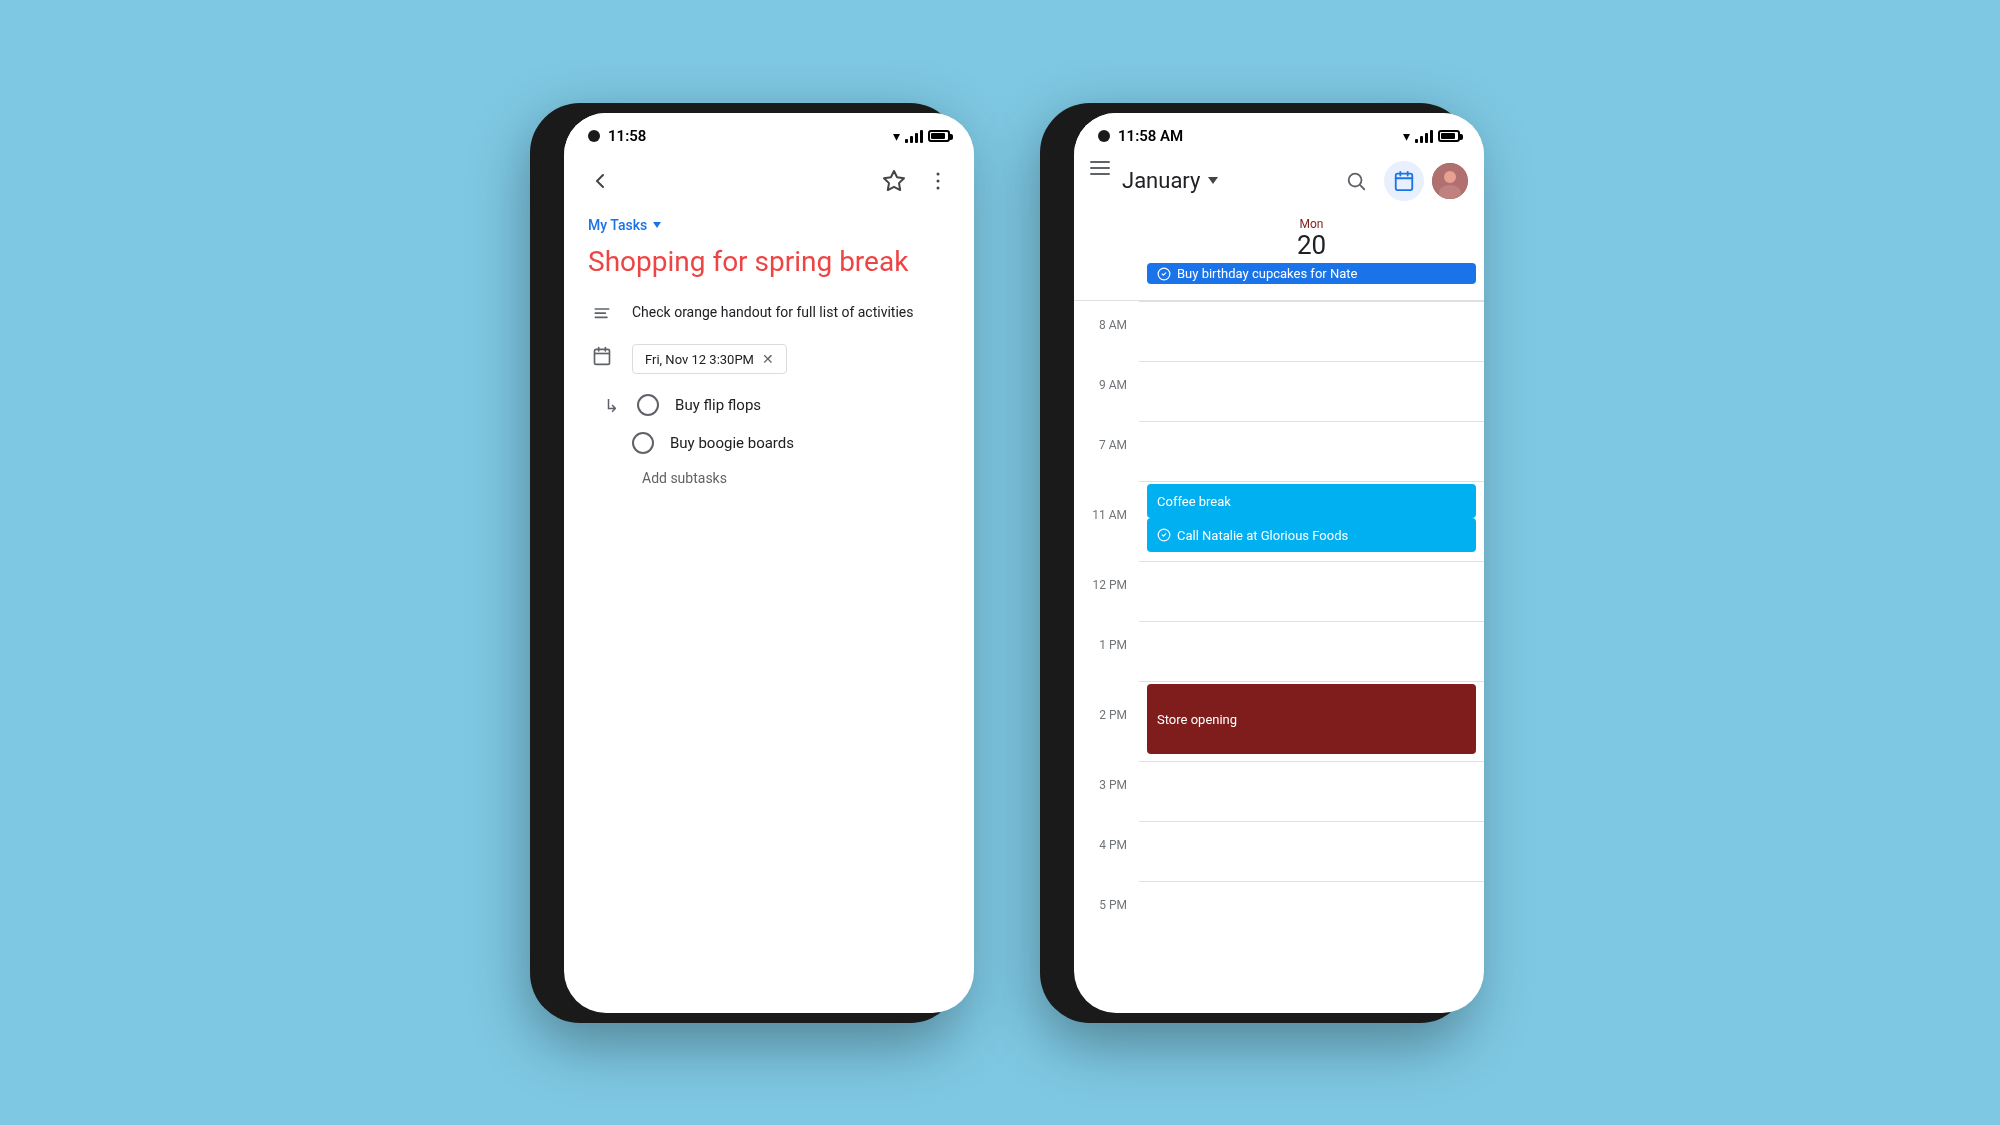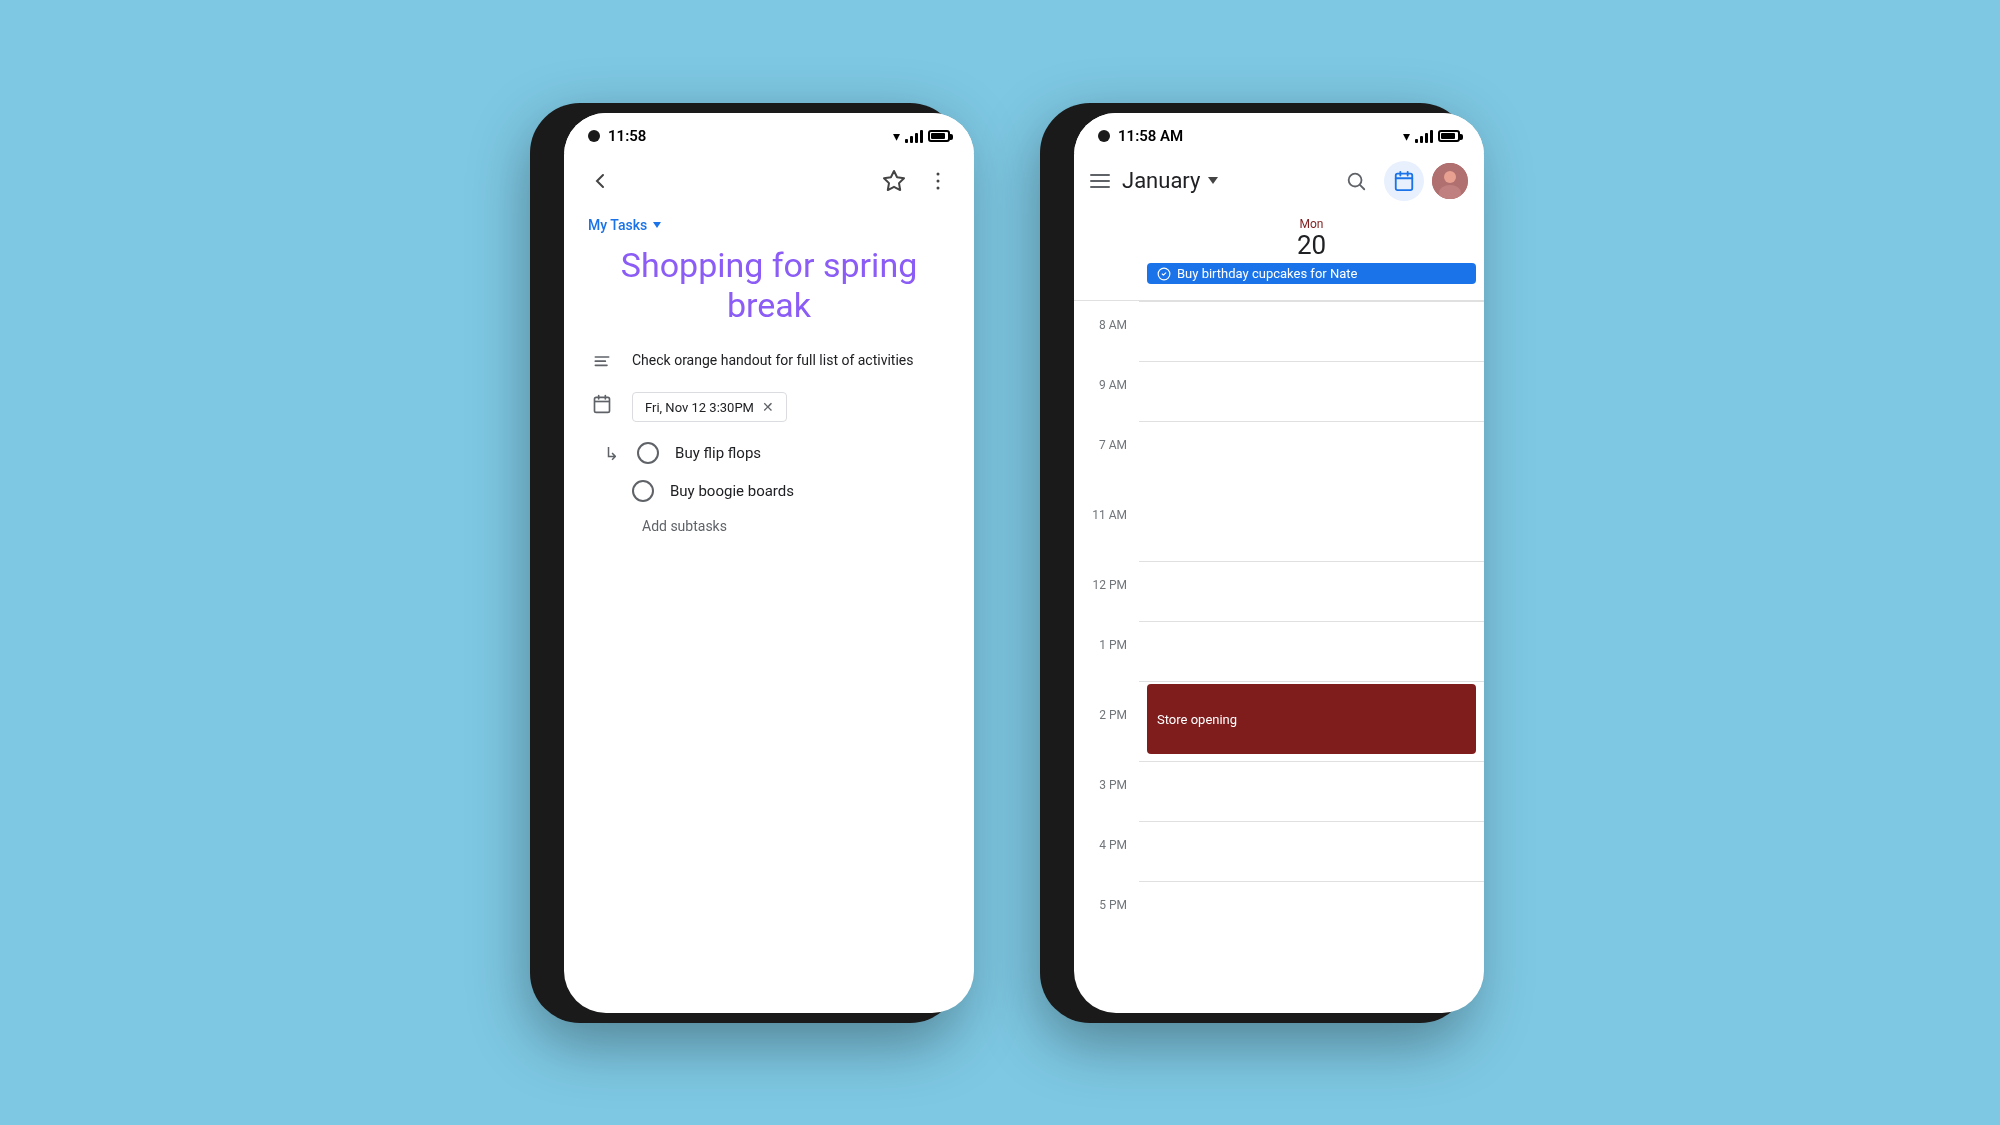--- a/index.html
+++ b/index.html
@@ -152,26 +152,25 @@
       font-size: 14px;
       font-weight: 500;
       display: flex;
       align-items: center;
       gap: 4px;
       margin-bottom: 12px;
       cursor: pointer;
     }
 
     .task-title {
-      font-size: 34px;
+      font-size: 28px;
       font-weight: 400;
-      color: #8b5cf6;
+      color: #ef4444;
       margin-bottom: 24px;
       line-height: 1.2;
-      text-align: center;
     }
 
     .task-row {
       display: flex;
       align-items: flex-start;
       gap: 16px;
       margin-bottom: 20px;
     }
 
     .task-icon-col {
@@ -230,21 +229,20 @@
 
     .add-subtasks {
       font-size: 14px;
       color: #5f6368;
       margin-left: 54px;
       cursor: pointer;
     }
 
     .cal-toolbar {
       display: flex;
-      align-items: center;
       gap: 12px;
       padding: 8px 16px 12px;
       flex-shrink: 0;
     }
 
     .cal-title {
       font-size: 22px;
       font-weight: 400;
       color: #202124;
       display: flex;
@@ -588,20 +586,32 @@
         <div class="time-line"></div>
       </div>
 
       <div class="time-row">
         <div class="time-label">7 AM</div>
         <div class="time-line"></div>
       </div>
 
       <div class="time-row" style="min-height:80px;">
         <div class="time-label">11 AM</div>
+        <div class="time-line" style="min-height:80px;position:relative;">
+          <div class="cal-event" style="top:2px;height:34px;background:#00b0f0;">
+            <span>Coffee break</span>
+          </div>
+          <div class="cal-event" style="top:36px;height:34px;background:#00b0f0;">
+            <svg width="14" height="14" viewBox="0 0 24 24" fill="white">
+              <circle cx="12" cy="12" r="10" fill="none" stroke="white" stroke-width="2"></circle>
+              <polyline points="9 12 11 14 15 10" stroke="white" stroke-width="2" fill="none" stroke-linecap="round" stroke-linejoin="round"></polyline>
+            </svg>
+            <span>Call Natalie at Glorious Foods</span>
+          </div>
+        </div>
       </div>
 
       <div class="time-row">
         <div class="time-label">12 PM</div>
         <div class="time-line"></div>
       </div>
 
       <div class="time-row">
         <div class="time-label">1 PM</div>
         <div class="time-line"></div>

